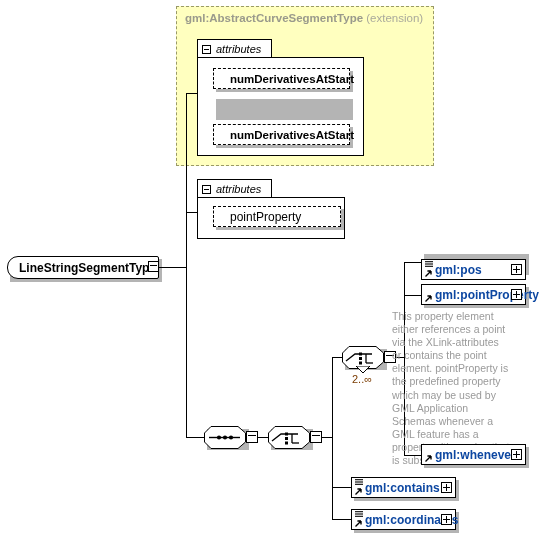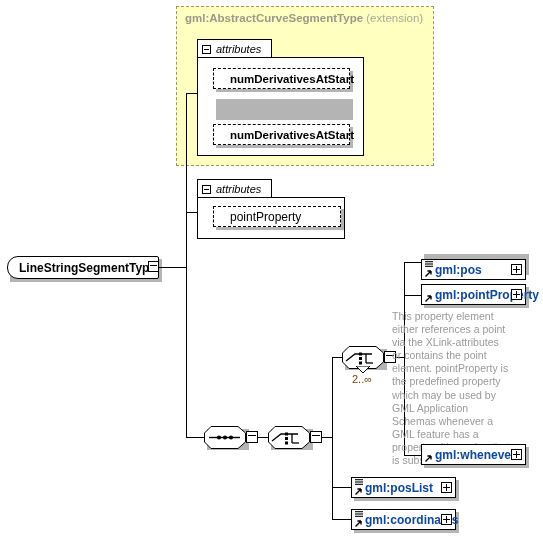--- a/index.html
+++ b/index.html
@@ -373,21 +373,21 @@
   <div class="box-shadow" style="left:354px; top:480px; width:105px; height:21px;"></div>
   <div class="elem-box" style="left:351px; top:477px; width:105px; height:21px;">
     <svg class="elem-lines" viewBox="0 0 8 7">
       <line x1="0" y1="0.7" x2="8" y2="0.7" stroke="#000000" stroke-width="1.1"></line>
       <line x1="0" y1="3" x2="8" y2="3" stroke="#000000" stroke-width="1.1"></line>
       <line x1="0" y1="5.3" x2="8" y2="5.3" stroke="#000000" stroke-width="1.1"></line>
     </svg>
     <svg class="elem-arrow" viewBox="0 0 8 8">
       <path d="M7,1 L1.5,6.5 M7,1 L3.4,1 M7,1 L7,4.6" stroke="#000000" stroke-width="1.4" fill="none"></path>
     </svg>
-    <span class="elem-label">gml:posList</span>
+    <span class="elem-label">gml:contains</span>
     <span class="plus-box" style="position:absolute; right:3px; top:4px;"></span>
   </div>
 
   <div class="box-shadow" style="left:354px; top:512px; width:105px; height:21px;"></div>
   <div class="elem-box" style="left:351px; top:509px; width:105px; height:21px;">
     <svg class="elem-lines" viewBox="0 0 8 7">
       <line x1="0" y1="0.7" x2="8" y2="0.7" stroke="#000000" stroke-width="1.1"></line>
       <line x1="0" y1="3" x2="8" y2="3" stroke="#000000" stroke-width="1.1"></line>
       <line x1="0" y1="5.3" x2="8" y2="5.3" stroke="#000000" stroke-width="1.1"></line>
     </svg>

